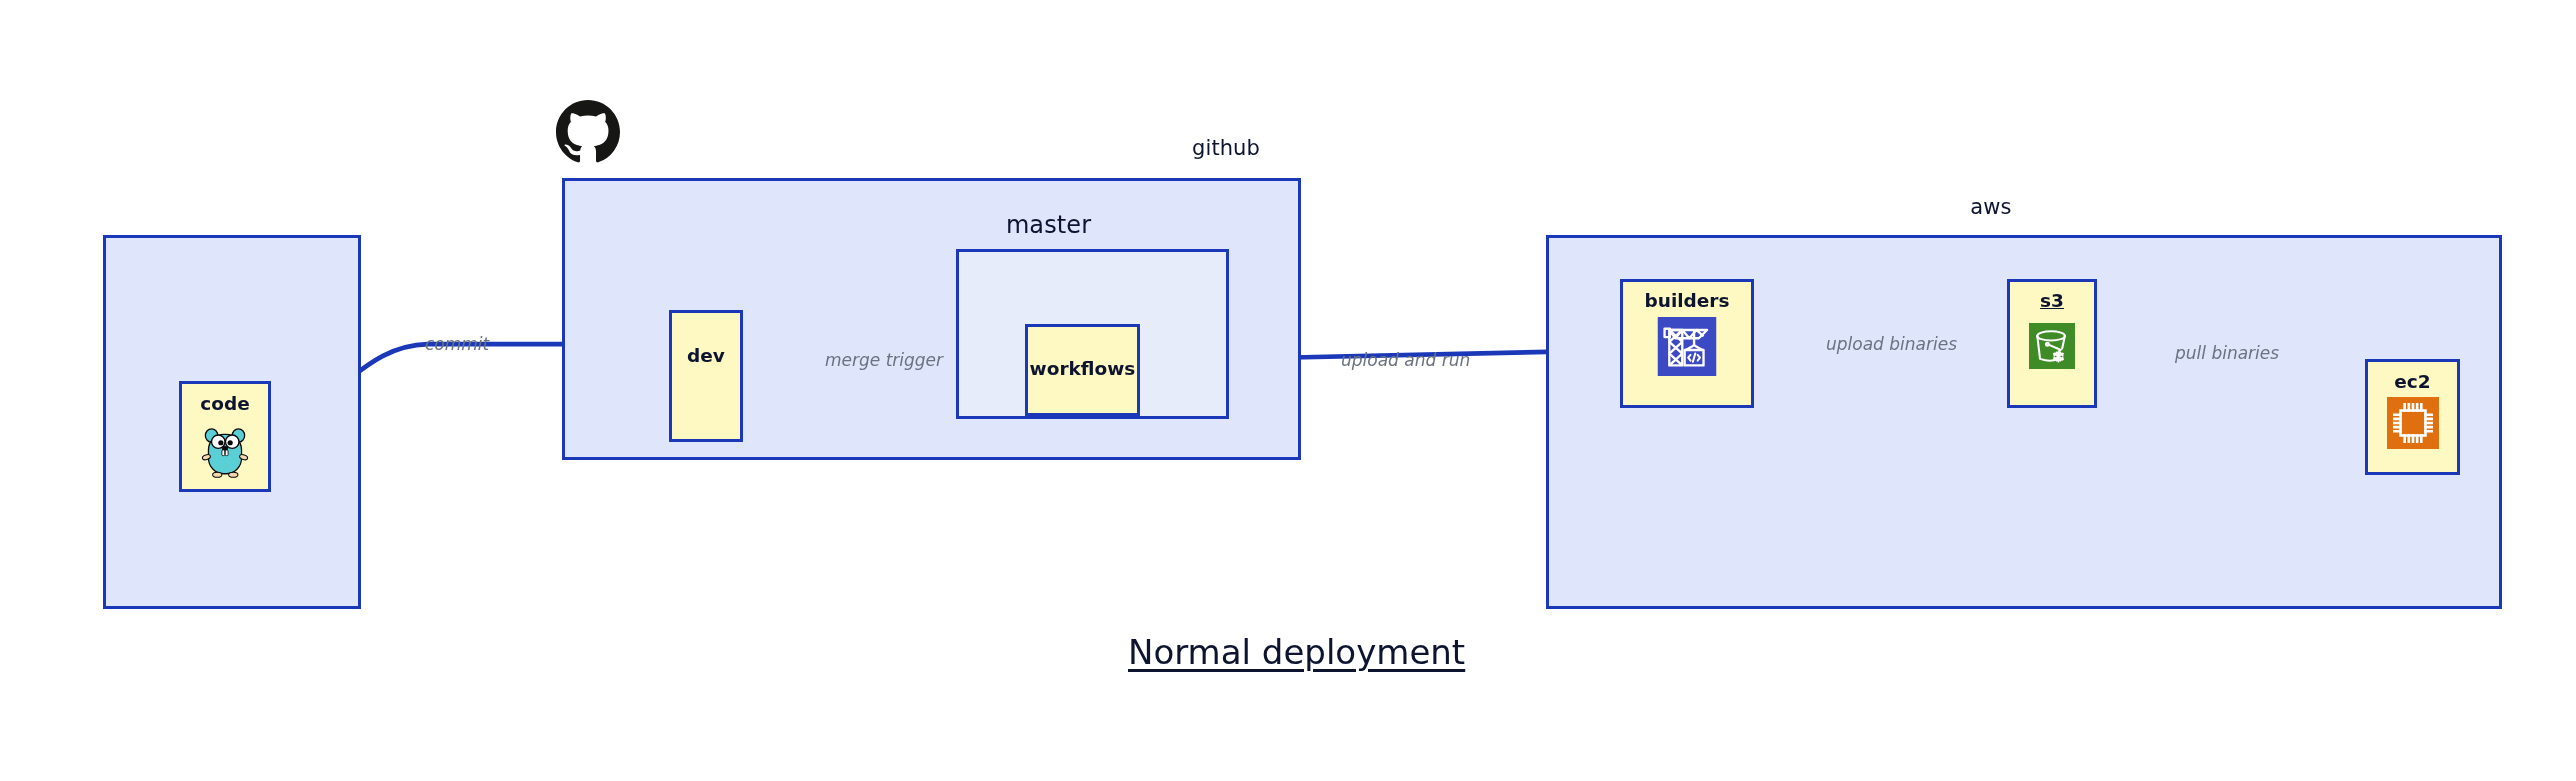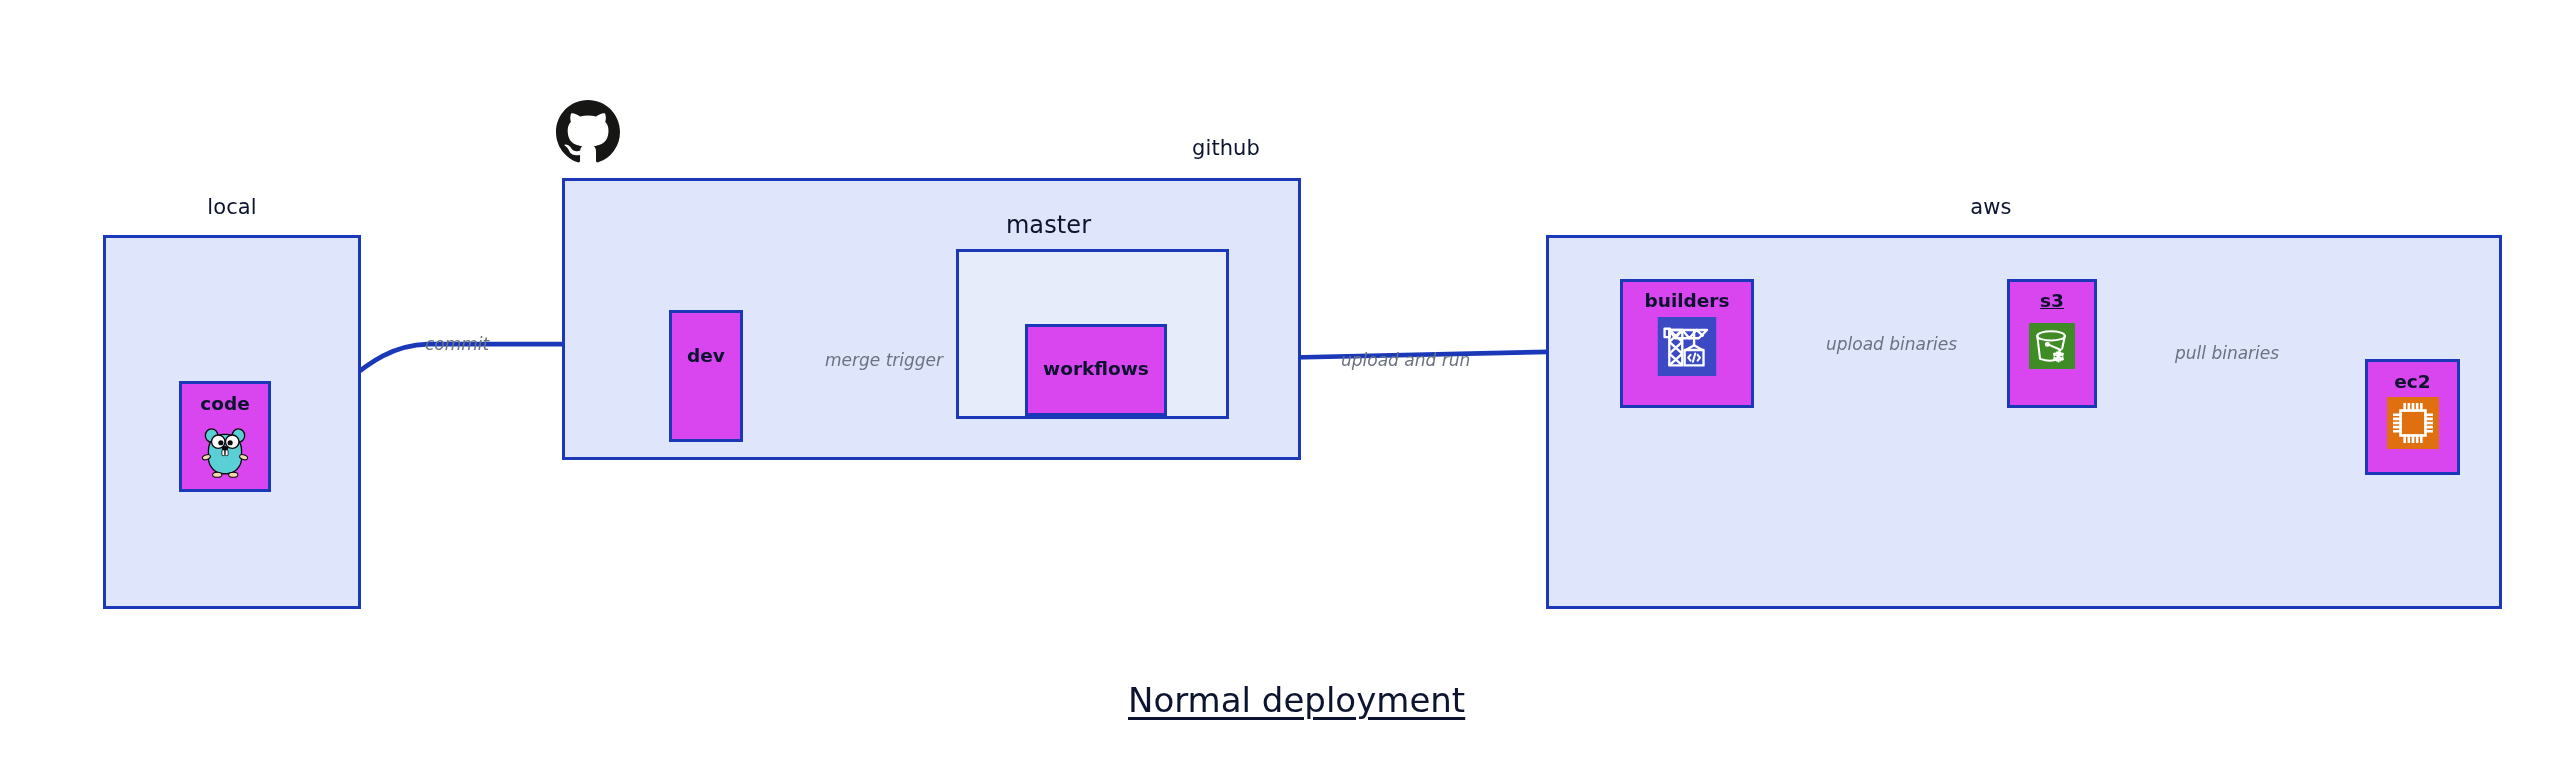--- a/index.html
+++ b/index.html
@@ -36,21 +36,21 @@
     font-weight: 400;
     letter-spacing: 0.1px;
     white-space: nowrap;
     text-align: center;
     font-family: "DejaVu Sans", "Liberation Sans", sans-serif;
   }
 
   
   .node-box {
     position: absolute;
-    background: #d946ef;
+    background: #fef9c3;
     border: 3.6px solid #1a38b8;
     box-sizing: border-box;
   }
   .node-label {
     position: absolute;
     width: 100%;
     left: 0;
     color: #0d1430;
     font-weight: bold;
     font-size: 18.5px;
@@ -122,21 +122,20 @@
     <path d="M 1380,700 L 1980,700" fill="none" stroke="#1a38b8" stroke-width="9" marker-end="url(#arrowblue)"></path>
 
     <path d="M 2232,700 L 3141,680" fill="none" stroke="#1a38b8" stroke-width="9" marker-end="url(#arrowblue)"></path>
 
     <path d="M 3401,668 L 3893,668" fill="none" stroke="#1a38b8" stroke-width="9" marker-end="url(#arrowblue)"></path>
 
     <path d="M 4074,665 C 4230,672 4300,700 4330,713
              M 4330,713 C 4400,740 4500,810 4588,862" fill="none" stroke="#1a38b8" stroke-width="9" marker-end="url(#arrowblue)"></path>
   </svg>
 
-  <div class="group-label" style="left:103px; top:195px; width:258px;">local</div>
   <div class="group-box" style="left:103px; top:235px; width:258px; height:374px;"></div>
 
   <div class="node-box" style="left:179px; top:381px; width:92px; height:111px;">
     <div class="node-label" style="top:9.3px;">code</div>
 
     <div class="node-icon" style="top:36px; width:62px; height:62px;">
       <svg viewBox="0 0 120 120" width="62" height="62" xmlns="http://www.w3.org/2000/svg">
 
         <ellipse cx="34" cy="30" rx="12" ry="13" fill="#5bcfd6" stroke="#0a0a0a" stroke-width="2.5"></ellipse>
         <ellipse cx="86" cy="30" rx="12" ry="13" fill="#5bcfd6" stroke="#0a0a0a" stroke-width="2.5"></ellipse>
@@ -175,21 +174,21 @@
   <div class="group-label" style="left:1097px; top:136px; width:258px;">github</div>
   <div class="group-box" style="left:562px; top:178px; width:739px; height:282px;"></div>
 
   <div class="group-label" style="left:956px; top:211px; width:185px; font-size:24px;">master</div>
   <div class="sub-box" style="left:956px; top:249px; width:273px; height:170px;"></div>
 
   <div class="node-box" style="left:669px; top:310px; width:74px; height:132px;">
     <div class="node-label" style="top:32px;">dev</div>
   </div>
 
-  <div class="node-box" style="left:1025px; top:324px; width:142px; height:92px;">
+  <div class="node-box" style="left:1025px; top:324px; width:115px; height:92px;">
     <div class="node-label" style="top:31px;">workflows</div>
   </div>
 
   <div class="group-label" style="left:1862px; top:195px; width:258px;">aws</div>
   <div class="group-box" style="left:1546px; top:235px; width:956px; height:374px;"></div>
 
   <div class="node-box" style="left:1620px; top:279px; width:134px; height:129px;">
     <div class="node-label" style="top:8.2px;">builders</div>
     <div class="node-icon" style="top:35px; width:59px; height:59px;">
       <svg viewBox="0 0 100 100" width="59" height="59" xmlns="http://www.w3.org/2000/svg">
@@ -267,16 +266,16 @@
   <div class="edge-label" style="left:425px; top:334px;">commit</div>
 
   <div class="edge-label" style="left:825px; top:350px;">merge trigger</div>
 
   <div class="edge-label" style="left:1341px; top:343px;margin-top:7px;">upload and run</div>
 
   <div class="edge-label" style="left:1826px; top:334px;">upload binaries</div>
 
   <div class="edge-label" style="left:2175px; top:343px;">pull binaries</div>
 
-  <div class="diagram-title" style="left:1128px; top:632px;margin-top:48px;">Normal deployment</div>
+  <div class="diagram-title" style="left:1128px; top:632px;">Normal deployment</div>
 
 </div>
 
 
 </body></html>

